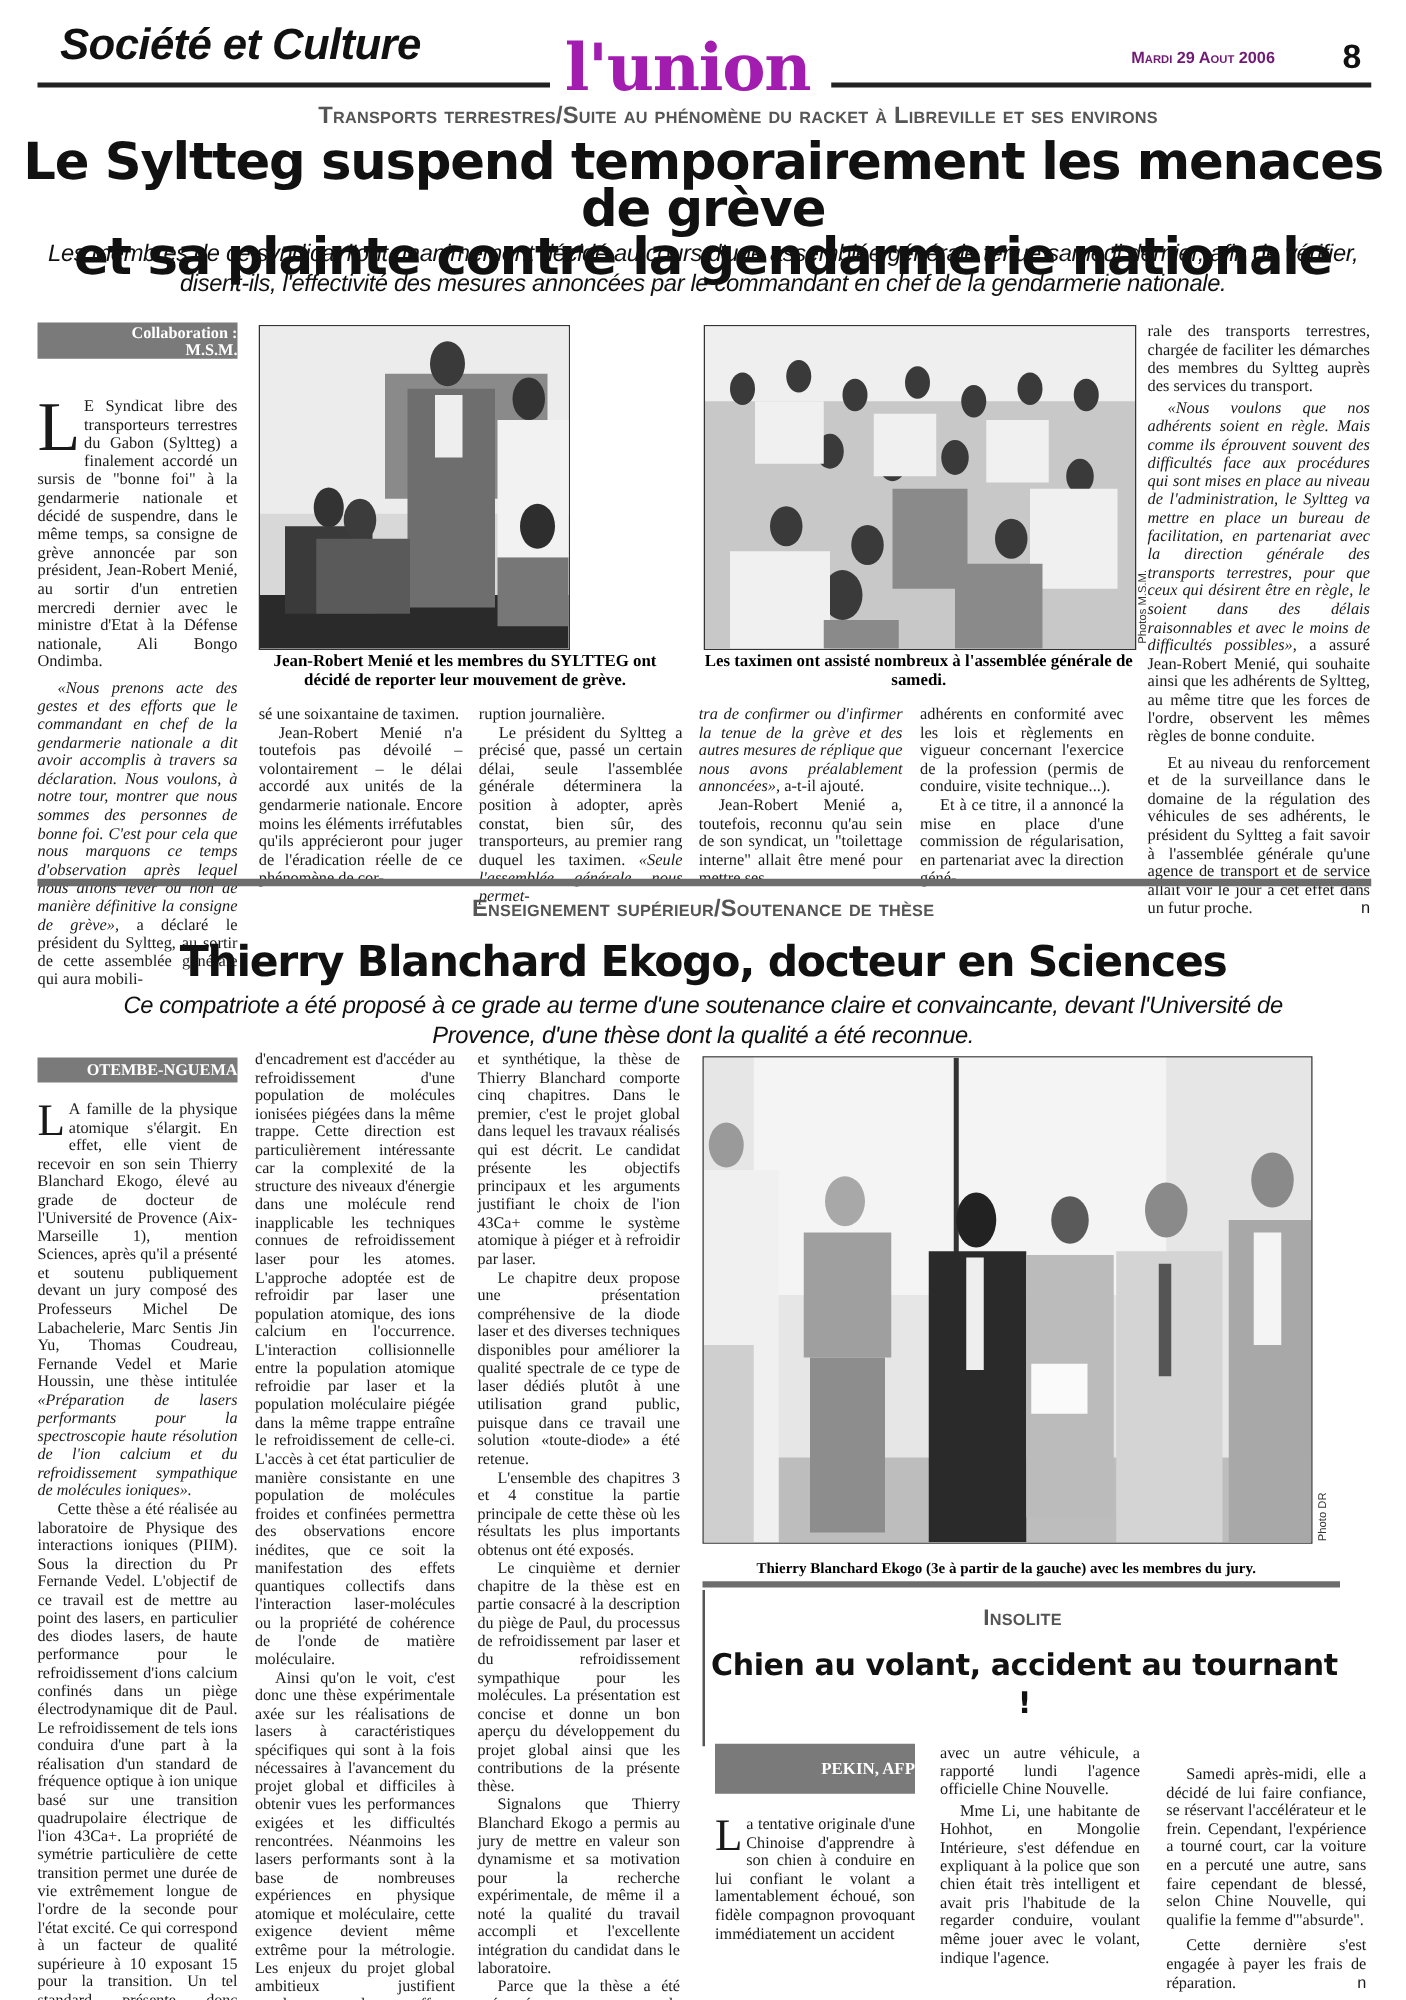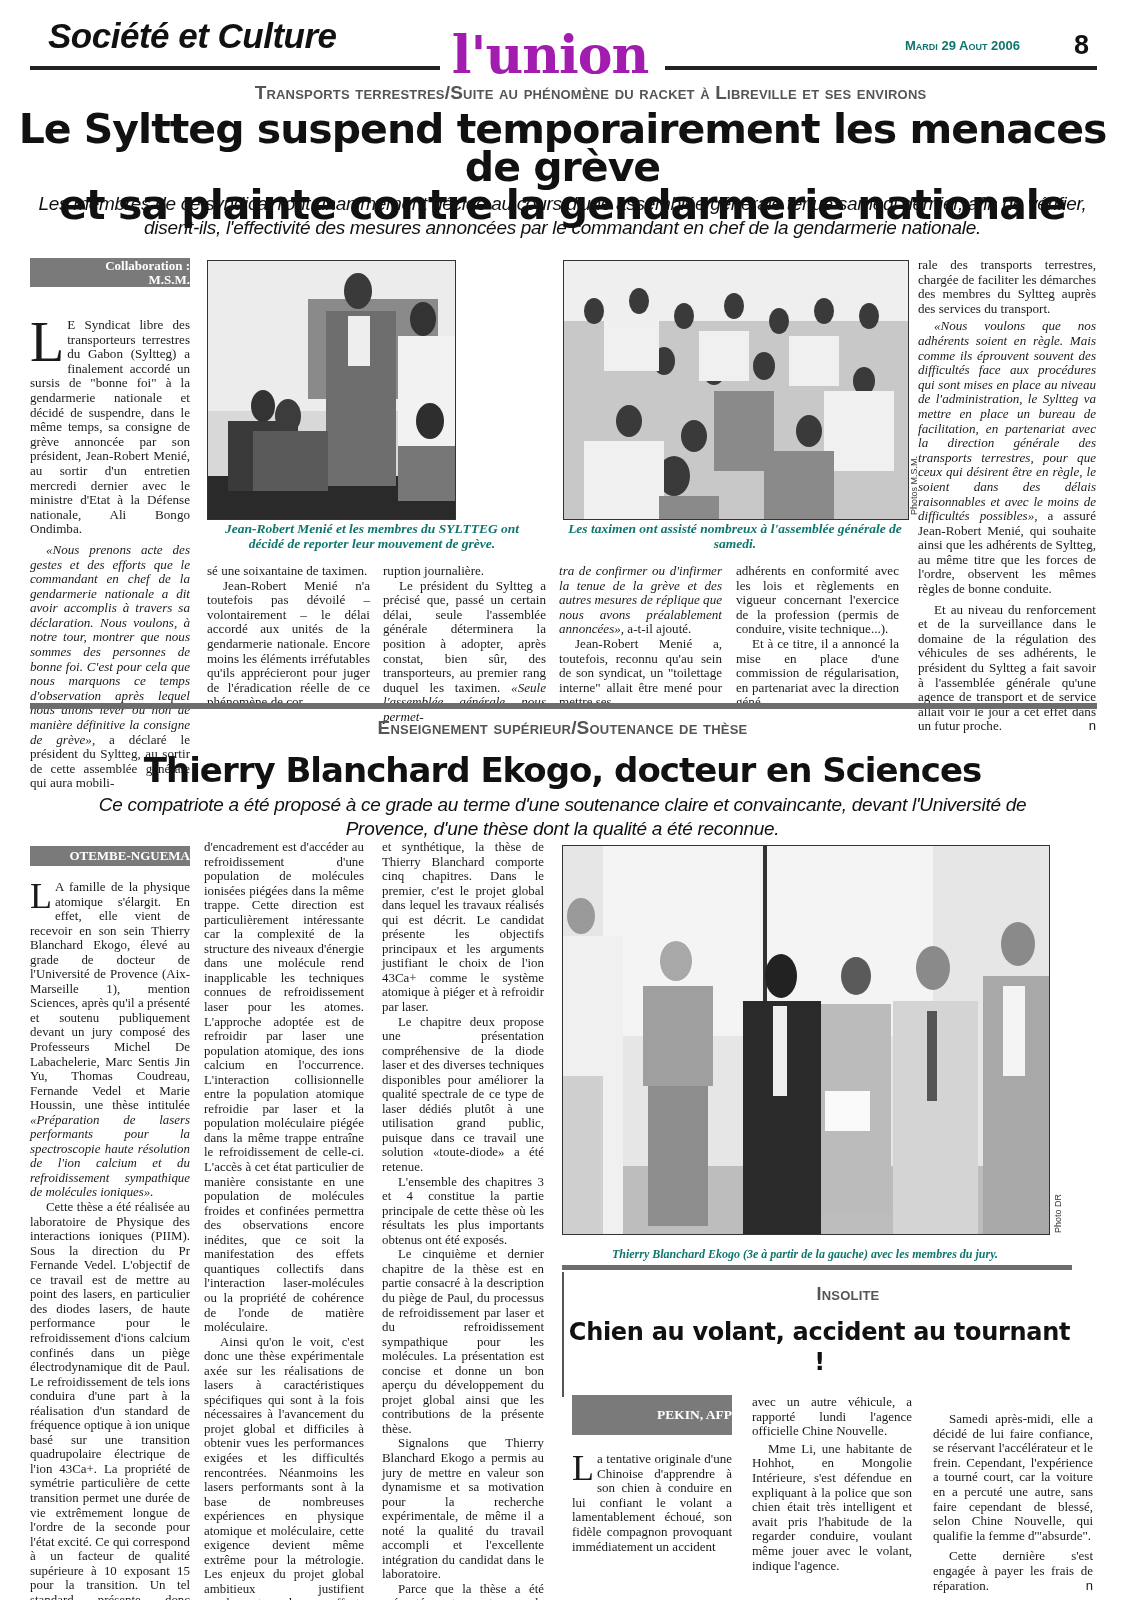--- a/index.html
+++ b/index.html
@@ -3,37 +3,37 @@
 <meta charset="utf-8">
 <style>
   html,body{margin:0;padding:0;background:#fff;}
   body{width:1125px;height:1600px;position:relative;overflow:hidden;color:#1a1a1a;font-family:"Liberation Serif","DejaVu Serif",serif;}
   .abs{position:absolute;}
   
   .section-title{left:48px;top:16px;font-family:"Liberation Sans",sans-serif;font-weight:bold;font-style:italic;font-size:35px;letter-spacing:-0.5px;color:#111;}
   .rule-left{left:30px;top:66px;width:410px;height:4px;background:#222;}
   .rule-right{left:665px;top:66px;width:432px;height:4px;background:#222;}
   .logo{left:440px;top:30px;width:220px;text-align:center;font-family:"DejaVu Serif",serif;font-weight:bold;font-size:52px;color:#a21caf;letter-spacing:-1px;line-height:50px;}
-  .date{left:905px;top:38px;font-family:"Liberation Sans",sans-serif;font-size:13px;font-variant:small-caps;font-weight:bold;color:#0f766e;}
+  .date{left:905px;top:38px;font-family:"Liberation Sans",sans-serif;font-size:13px;font-variant:small-caps;font-weight:bold;color:#701a75;}
   .page-num{left:1074px;top:30px;font-family:"Liberation Sans",sans-serif;font-weight:bold;font-size:27px;color:#111;}
   .kicker{left:0;width:1125px;text-align:center;font-family:"Liberation Sans",sans-serif;font-weight:bold;font-variant:small-caps;color:#555;letter-spacing:0.2px;}
   .headline{left:0;width:1125px;text-align:center;font-family:"DejaVu Sans",sans-serif;font-weight:bold;color:#111;letter-spacing:-1px;}
   .deck{left:30px;width:1065px;text-align:center;font-family:"Liberation Sans",sans-serif;font-style:italic;color:#111;}
   
   .col{font-size:13.1px;line-height:14.6px;text-align:justify;hyphens:auto;color:#1a1a1a;}
   .col p{margin:0;text-indent:16px;}
   .col p.noind{text-indent:0;}
   .col p + p{margin-top:3px;}
   .col p.tight + p{margin-top:0;}
   .col .it{font-style:italic;}
   .dropcap{float:left;font-size:56px;line-height:44px;margin:2px 3px 0 0;font-family:"Liberation Serif",serif;}
   .dropcap.small{font-size:36px;line-height:28px;}
   .byline-box{background:#7a7a7a;color:#fff;text-align:right;font-weight:bold;font-family:"Liberation Serif",serif;}
   .photo{border:1px solid #333;overflow:hidden;}
-  .caption{font-style:italic;font-weight:bold;text-align:center;font-size:13.5px;line-height:15px;color:#0f766e;}
+  .caption{font-weight:bold;text-align:center;font-size:13.5px;line-height:15px;color:#000000;}
   .credit{font-family:"Liberation Sans",sans-serif;font-size:9px;color:#333;writing-mode:vertical-rl;transform:rotate(180deg);}
   .sep{background:#6d6d6d;height:6px;}
   .vsep{background:#555;width:2px;}
   .endmark{float:right;font-family:"Liberation Sans",sans-serif;}
 </style>
 </head>
 <body>
 
 <div class="abs section-title">Société et Culture</div>
 <div class="abs rule-left"></div>
@@ -197,21 +197,21 @@
         <rect x="420" y="130" width="66" height="258" fill="#a8a8a8"></rect>
         <rect x="440" y="140" width="22" height="90" fill="#f4f4f4"></rect>
     </g>
   </svg>
 </div>
 <div class="abs credit" style="left:1053px;top:1185px;height:48px;">Photo DR</div>
 <div class="abs caption" style="left:562px;top:1247px;width:486px;font-size:12px;">Thierry Blanchard Ekogo (3e à partir de la gauche) avec les membres du jury.</div>
 
 <div class="abs sep" style="left:562px;top:1265px;width:510px;height:5px;"></div>
 <div class="abs vsep" style="left:562px;top:1272px;height:125px;"></div>
-<div class="abs kicker" style="left:593px;width:510px;top:1284px;font-size:18px;">Insolite</div>
+<div class="abs kicker" style="left:563px;width:510px;top:1284px;font-size:18px;">Insolite</div>
 <div class="abs headline" style="left:562px;width:515px;top:1317px;font-size:24px;line-height:30px;letter-spacing:-0.3px;">Chien au volant, accident au tournant !</div>
 
 <div class="abs byline-box" style="left:572px;top:1395px;width:160px;height:40px;font-size:13.5px;line-height:40px;">PEKIN, AFP</div>
 <div class="abs col" style="left:572px;top:1452px;width:160px;font-size:13px;line-height:14.6px;">
   <p class="noind"><span class="dropcap small">L</span><span>a tentative originale d'une Chinoise d'apprendre à son chien à conduire en lui confiant le volant a lamentablement échoué, son fidèle compagnon provoquant immédiatement un accident</span></p>
 </div>
 <div class="abs col" style="left:752px;top:1395px;width:160px;font-size:13px;line-height:14.6px;">
   <p class="noind">avec un autre véhicule, a rapporté lundi l'agence officielle Chine Nouvelle.</p>
   <p>Mme Li, une habitante de Hohhot, en Mongolie Intérieure, s'est défendue en expliquant à la police que son chien était très intelligent et avait pris l'habitude de la regarder conduire, voulant même jouer avec le volant, indique l'agence.</p>
 </div>

